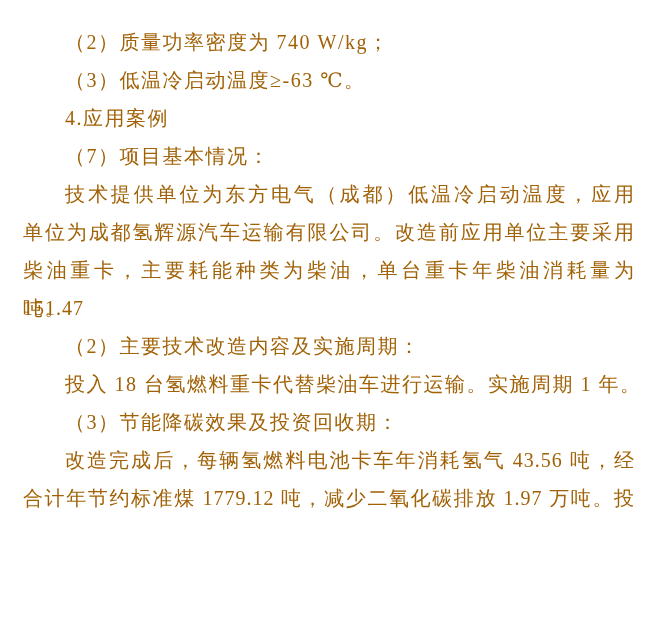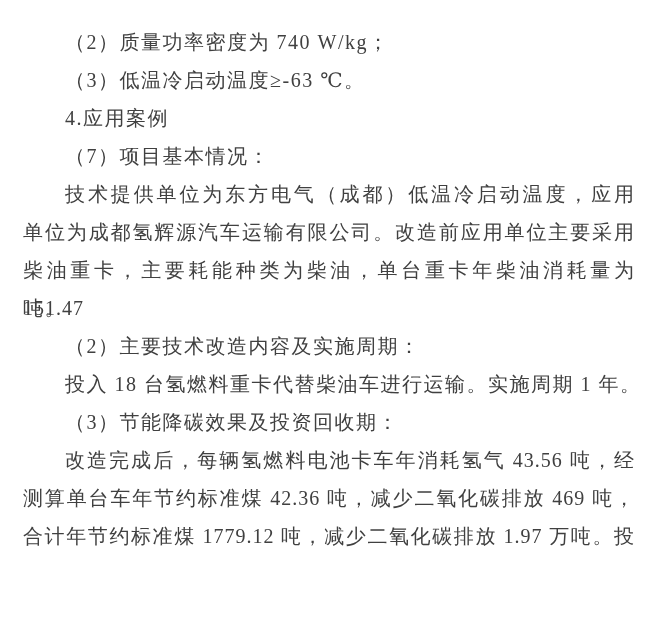--- a/index.html
+++ b/index.html
@@ -6,21 +6,21 @@
     margin: 0;
     padding: 0;
     background: #ffffff;
   }
   .page {
     position: relative;
     width: 659px;
     height: 638px;
     box-sizing: border-box;
     background: #ffffff;
-    color: #404040;
+    color: #a16207;
     font-family: "Liberation Serif", "DejaVu Serif", serif;
     padding: 23px 24px 0 23px;
     overflow: hidden;
   }
   .ln {
     font-size: 20px;
     line-height: 38px;
     height: 38px;
     letter-spacing: 1.5px;
     white-space: nowrap;
@@ -44,15 +44,14 @@
   <div class="ln ind">4.应用案例</div>
   <div class="ln ind">（7）项目基本情况：</div>
   <div class="ln ind just">技术提供单位为东方电气（成都）低温冷启动温度，应用</div>
   <div class="ln just">单位为成都氢辉源汽车运输有限公司。改造前应用单位主要采用</div>
   <div class="ln just">柴油重卡，主要耗能种类为柴油，单台重卡年柴油消耗量为 151.47</div>
   <div class="ln">吨。</div>
   <div class="ln ind">（2）主要技术改造内容及实施周期：</div>
   <div class="ln ind">投入 18 台氢燃料重卡代替柴油车进行运输。实施周期 1 年。</div>
   <div class="ln ind">（3）节能降碳效果及投资回收期：</div>
   <div class="ln ind just">改造完成后，每辆氢燃料电池卡车年消耗氢气 43.56 吨，经</div>
-  <div class="ln just">测算单台车年节约标准煤 42.36 吨，减少二氧化碳排放 469 吨，</div>
   <div class="ln just">合计年节约标准煤 1779.12 吨，减少二氧化碳排放 1.97 万吨。投</div>
 </div>
 
 </body></html>

